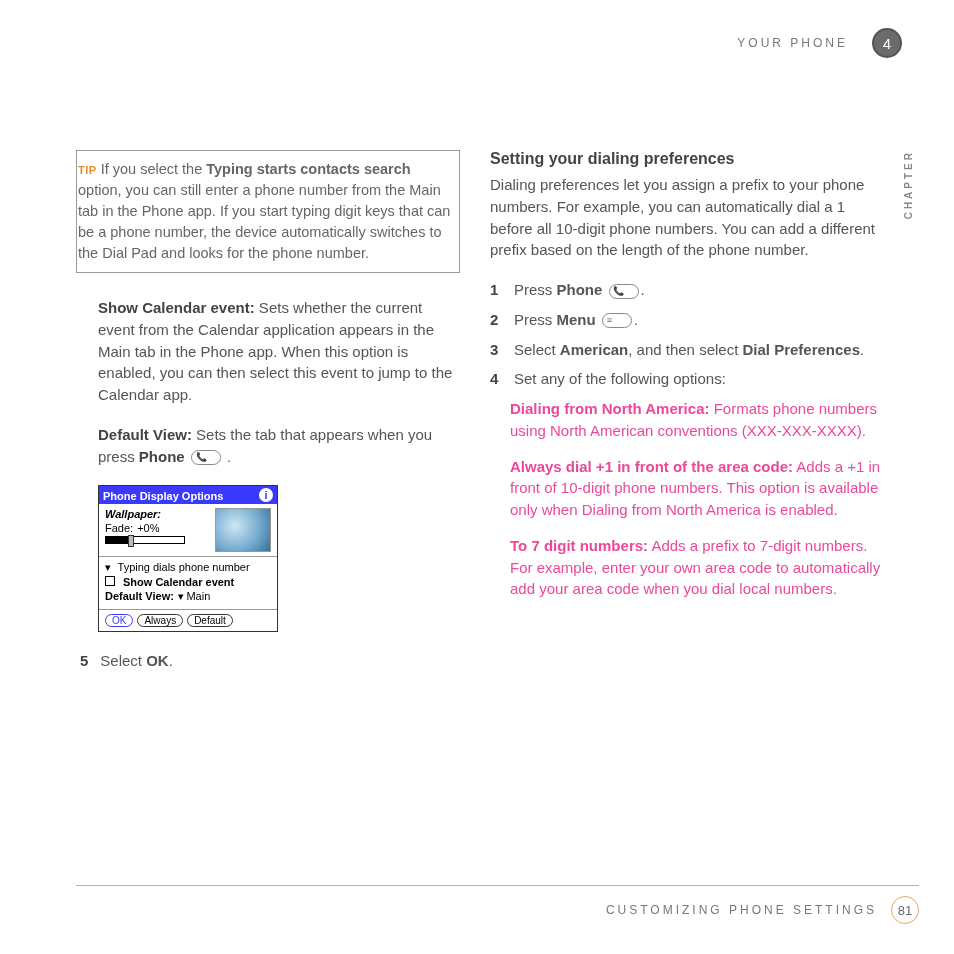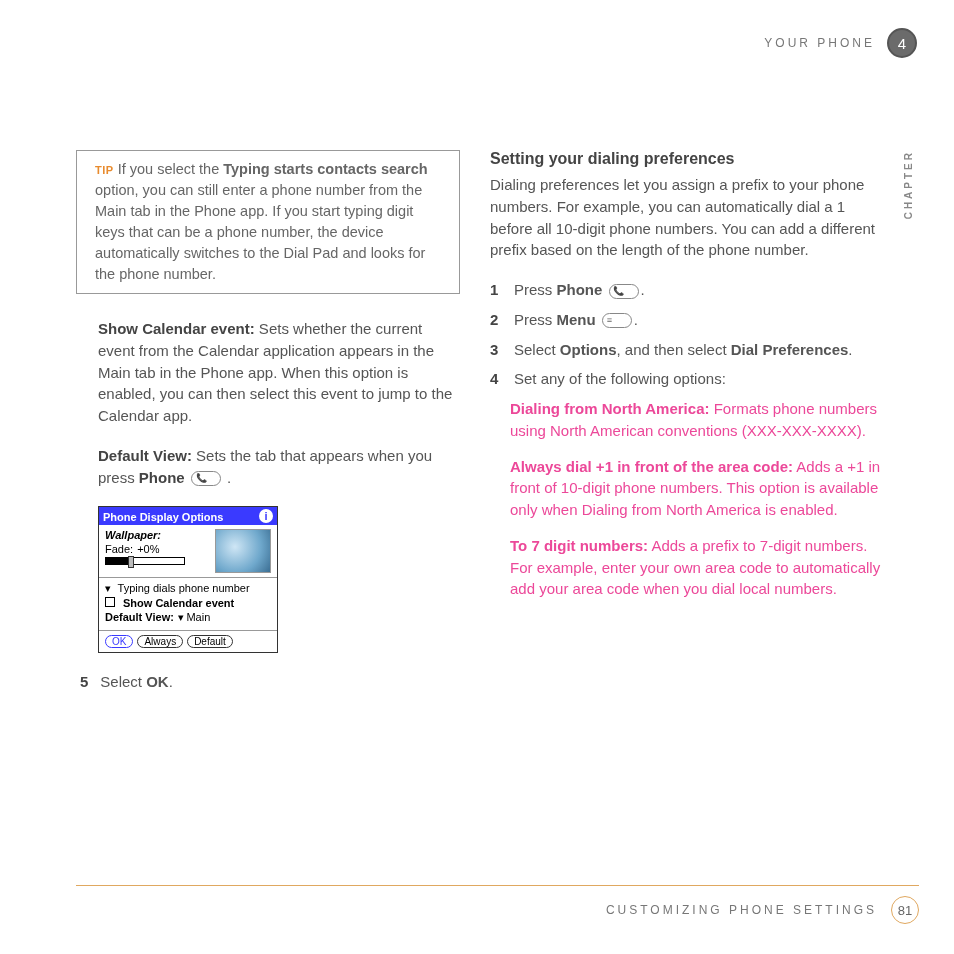--- a/index.html
+++ b/index.html
@@ -13,24 +13,24 @@
     background: #fff;
   }
   .page {
     padding: 30px 60px 0 80px;
     position: relative;
     height: 100%;
   }
   .header {
     position: absolute;
     top: 28px;
-    right: 37px;
+    right: 52px;
     display: flex;
     align-items: center;
-    gap: 12px;
+    gap: 24px;
   }
   .header-title {
     letter-spacing: 3px;
     font-size: 12px;
     color: #777;
   }
   .chapter-badge {
     width: 30px; height: 30px;
     border-radius: 50%;
     background: #6b6b6b;
@@ -55,21 +55,21 @@
   .columns {
     display: flex;
     gap: 30px;
     margin-top: 120px;
   }
   .col { flex: 1; }
   .col-left { flex: 1; max-width: 380px; }
   .col-right { flex: 1; max-width: 395px; }
   .tipbox {
     border: 1px solid #999;
-    padding: 8px 18px;
+    padding: 8px 1px;
     font-size: 14.5px;
     line-height: 1.45;
     color: #666;
     margin-left: -4px;
     margin-bottom: 24px;
   }
   .tiplabel {
     color: #e88b2e;
     font-weight: bold;
     font-size: 11px;
@@ -302,21 +302,21 @@
         <li>
           <span class="num">1</span>
           <span><span>Press </span><b>Phone</b> <span class="key">📞</span><span>.</span></span>
         </li>
         <li>
           <span class="num">2</span>
           <span><span>Press </span><b>Menu</b> <span class="key">≡</span><span>.</span></span>
         </li>
         <li>
           <span class="num">3</span>
-          <span><span>Select </span><b>Options</b><span>, and then select </span><b>Dial Preferences</b><span>.</span></span>
+          <span><span>Select </span><b>American</b><span>, and then select </span><b>Dial Preferences</b><span>.</span></span>
         </li>
         <li>
           <span class="num">4</span>
           <span>Set any of the following options:</span>
         </li>
       </ol>
 
       <p class="sub">
         <b>Dialing from North America:</b><span> Formats phone numbers using North American conventions (XXX-XXX-XXXX).</span>
       </p>

